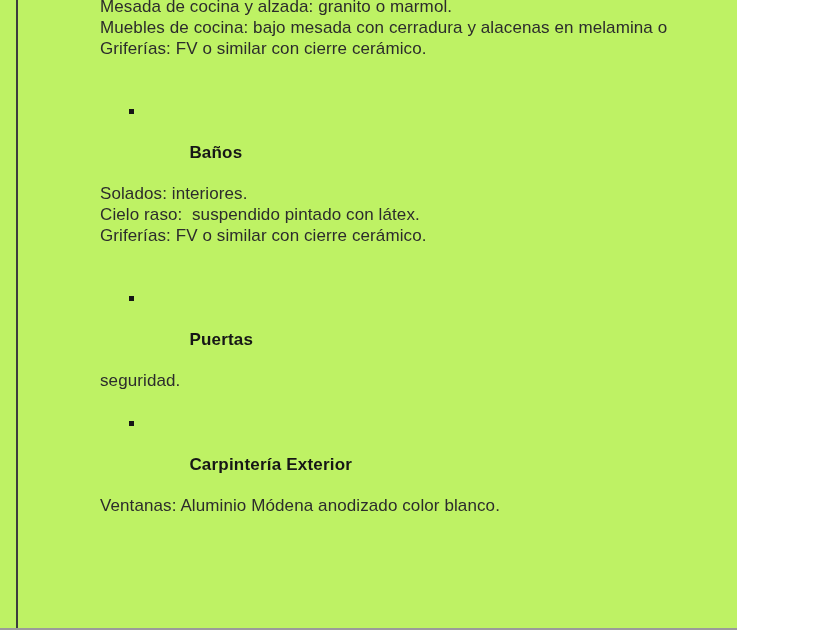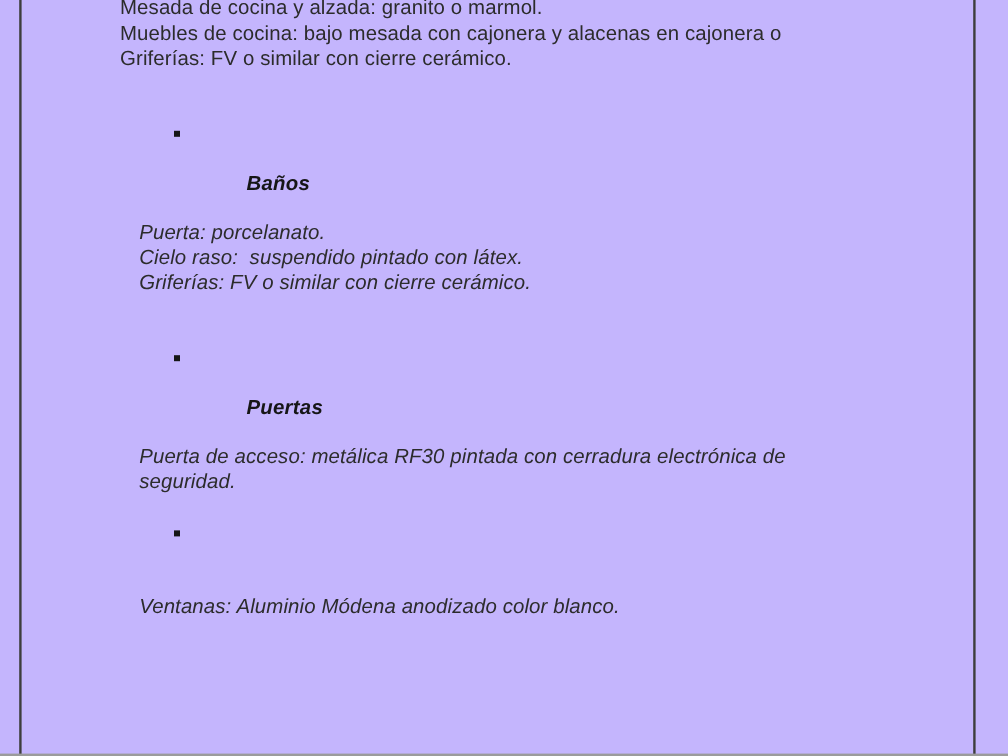--- a/index.html
+++ b/index.html
@@ -2,23 +2,23 @@
 <html><head>
 <meta charset="utf-8">
 <style>
   html, body {
     margin: 0;
     padding: 0;
     background: #ffffff;
   }
   .page {
     position: relative;
-    width: 840px;
+    width: 737px;
     height: 630px;
-    background: #c4b5fd;
+    background: #bef264;
     overflow: hidden;
     font-family: "Liberation Sans", "DejaVu Sans", sans-serif;
   }
   .v-line {
     position: absolute;
     top: 0;
     width: 2px;
     height: 630px;
     background: #3d3d3d;
   }
@@ -39,21 +39,21 @@
     width: 620px;
   }
   .line {
     margin: 0;
     font-size: 17px;
     line-height: 20.8px;
     color: #2c2c2c;
     letter-spacing: 0.1px;
     white-space: pre;
   }
-  .section { margin: 16px; font-style: italic; }
+  .section { margin: 0; }
   .section.gap-2 { margin-top: 41.6px; }
   .section.gap-1 { margin-top: 20.8px; }
   .heading {
     position: relative;
     margin: 0;
     padding-left: 50px;
     font-size: 17px;
     line-height: 20.8px;
     font-weight: bold;
     color: #161616;
@@ -74,43 +74,43 @@
 
 <div class="page">
 
   <div class="v-line left"></div>
   <div class="v-line right"></div>
   <div class="bottom-edge"></div>
 
   <div class="content">
 
     <p class="line">Mesada de cocina y alzada: granito o marmol.</p>
-    <p class="line">Muebles de cocina: bajo mesada con cajonera y alacenas en cajonera o</p>
+    <p class="line">Muebles de cocina: bajo mesada con cerradura y alacenas en melamina o</p>
     <p class="line">Griferías: FV o similar con cierre cerámico.</p>
 
     <div class="section gap-2">
       <p class="heading">
         <span class="bullet"></span>
         <span>Baños</span>
       </p>
-      <p class="line">Puerta: porcelanato.</p>
+      <p class="line">Solados: interiores.</p>
       <p class="line">Cielo raso:  suspendido pintado con látex.</p>
       <p class="line">Griferías: FV o similar con cierre cerámico.</p>
     </div>
 
     <div class="section gap-2">
       <p class="heading">
         <span class="bullet"></span>
         <span>Puertas</span>
       </p>
-      <p class="line">Puerta de acceso: metálica RF30 pintada con cerradura electrónica de</p>
       <p class="line">seguridad.</p>
     </div>
 
     <div class="section gap-1">
       <p class="heading">
         <span class="bullet"></span>
+        <span>Carpintería Exterior</span>
       </p>
       <p class="line">Ventanas: Aluminio Módena anodizado color blanco.</p>
     </div>
 
   </div>
 </div>
 
 </body></html>

